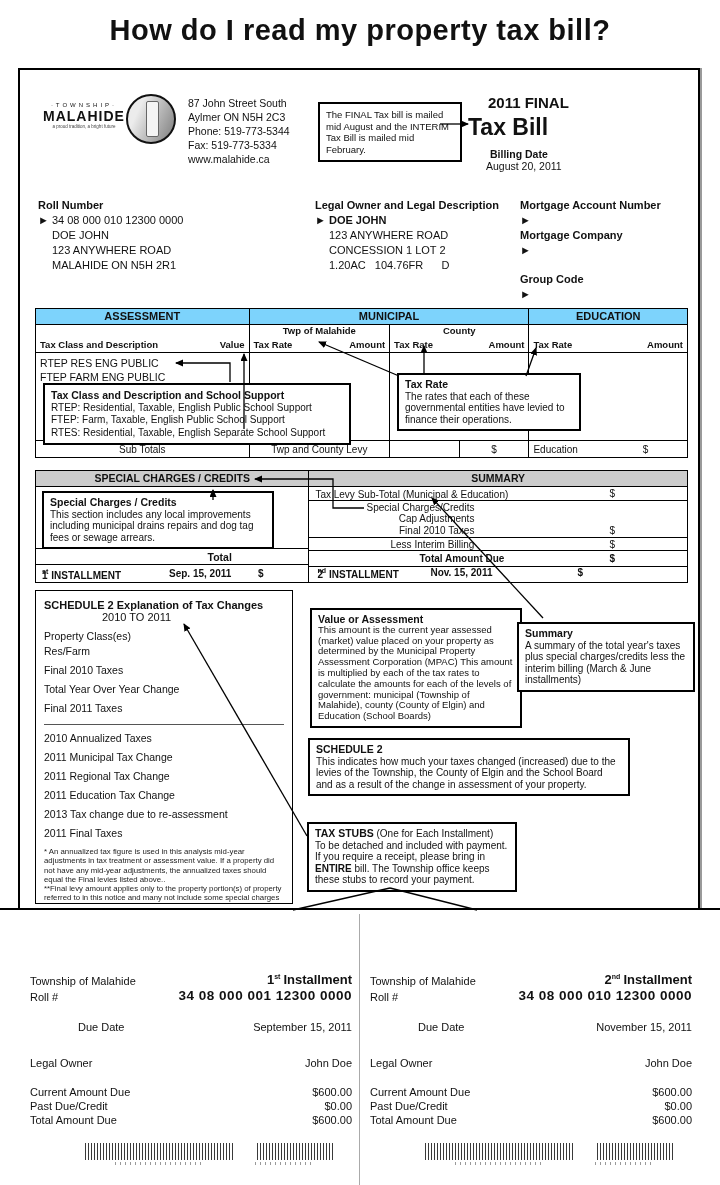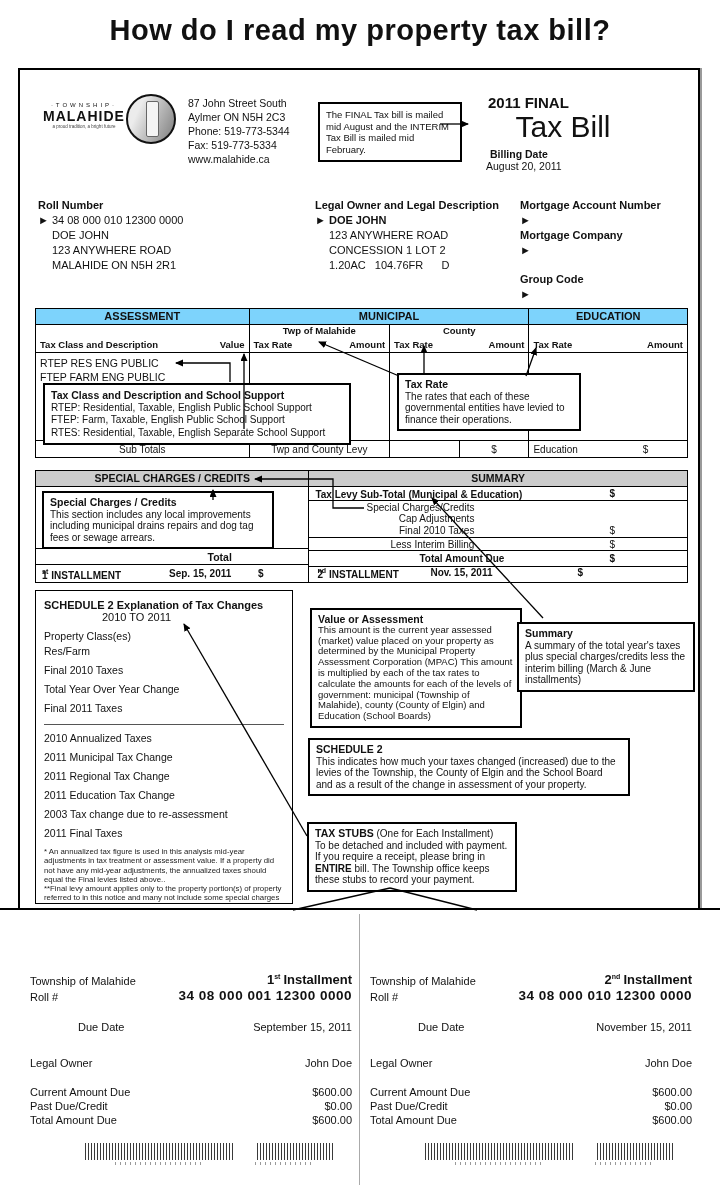--- a/index.html
+++ b/index.html
@@ -16,21 +16,21 @@
   .logo-name{font-size:14px;font-weight:bold;letter-spacing:1px;}
   .logo-tag{font-size:4.5px;color:#444;}
   .logo-circle{position:absolute;left:106px;top:24px;width:46px;height:46px;border-radius:50%;
                border:2px solid #111;background:linear-gradient(115deg,#ececec 25%,#bdbdbd 55%,#7d7d7d);overflow:hidden;}
   .logo-bar{position:absolute;left:18px;top:5px;width:11px;height:34px;background:#f4f4f4;border:1px solid #666;border-radius:2px;}
   .contact{position:absolute;left:168px;top:26px;font-size:10.5px;line-height:14px;}
   .note{position:absolute;border:2px solid #000;background:#fff;}
   .note-mail{left:298px;top:32px;width:128px;font-size:9.5px;line-height:11.5px;padding:5px 6px;}
   .masthead{position:absolute;left:448px;top:24px;width:190px;}
   .mh-year{font-size:15px;font-weight:bold;margin-left:20px;}
-  .mh-title{font-size:30px;font-weight:normal;line-height:32px;text-align:center;}
+  .mh-title{font-size:23px;font-weight:bold;line-height:32px;}
   .mh-bdl{font-size:10.5px;font-weight:bold;margin-left:22px;margin-top:5px;}
   .mh-bd{font-size:10.5px;margin-left:18px;}
   
   .blk{position:absolute;font-size:11px;line-height:15px;}
   .blk .lbl{font-weight:bold;}
   .ind{padding-left:14px;}
   .pre{white-space:pre;}
   
   .atable{position:absolute;left:15px;top:238px;width:653px;height:150px;border:1px solid #000;box-sizing:border-box;}
   .trow{display:flex;width:100%;box-sizing:border-box;}
@@ -227,21 +227,21 @@
             <div>This section includes any local improvements including municipal drains repairs and dog tag fees or sewage arrears.</div>
           </div>
           <div class="total-row">Total</div>
           <div class="inst-row">
             <span style="left:6px;"><span>1</span><sup>st</sup><span class="word-gap">INSTALLMENT</span></span>
             <span style="left:133px;">Sep. 15, 2011</span>
             <span style="left:222px;">$</span>
           </div>
         </div>
         <div class="ss-right">
-          <div class="srow bb" style="height:14px;padding-top:2px;font-weight:bold;">
+          <div class="srow bb" style="height:14px;padding-top:2px;">
             <span class="lab" style="padding-left:6px;">Tax Levy Sub-Total (Municipal &amp; Education)</span>
             <span class="val">$</span>
           </div>
           <div class="srow" style="height:12px;padding-top:1px;">
             <span class="lab r-right" style="width:165px;">Special Charges/Credits</span>
           </div>
           <div class="srow" style="height:12px;">
             <span class="lab r-right" style="width:165px;">Cap Adjustments</span>
           </div>
           <div class="srow bb" style="height:13px;">
@@ -271,21 +271,21 @@
       <div class="sit">Property Class(es)</div>
       <div class="sit0">Res/Farm</div>
       <div class="sit">Final 2010 Taxes</div>
       <div class="sit">Total Year Over Year Change</div>
       <div class="sit">Final 2011 Taxes</div>
       <div class="sdiv"></div>
       <div class="sit">2010 Annualized Taxes</div>
       <div class="sit">2011 Municipal Tax Change</div>
       <div class="sit">2011 Regional Tax Change</div>
       <div class="sit">2011 Education Tax Change</div>
-      <div class="sit">2003 Tax change due to re-assessment</div>
+      <div class="sit">2013 Tax change due to re-assessment</div>
       <div class="sit">2011 Final Taxes</div>
       <div class="foot">* An annualized tax figure is used in this analysis mid-year adjustments in tax treatment or assessment value.  If a property did not have any mid-year adjustments, the annualized taxes should equal the Final levies listed above..</div>
       <div class="foot" style="margin-top:0;">**Final levy amount applies only to the property portion(s) of property referred to in this notice and many not include some special charges and credit amounts.</div>
     </div>
 
     <div class="co co-value">
       <div class="t">Value or Assessment</div>
       <div>This amount is the current  year assessed (market) value placed on your property as determined by the Municipal Property Assessment Corporation (MPAC)  This amount is multiplied by each of the tax rates to calculate the amounts for each of the levels of government:  municipal (Township of Malahide), county (County of Elgin) and Education  (School Boards)</div>
     </div>
     <div class="co co-sum">

